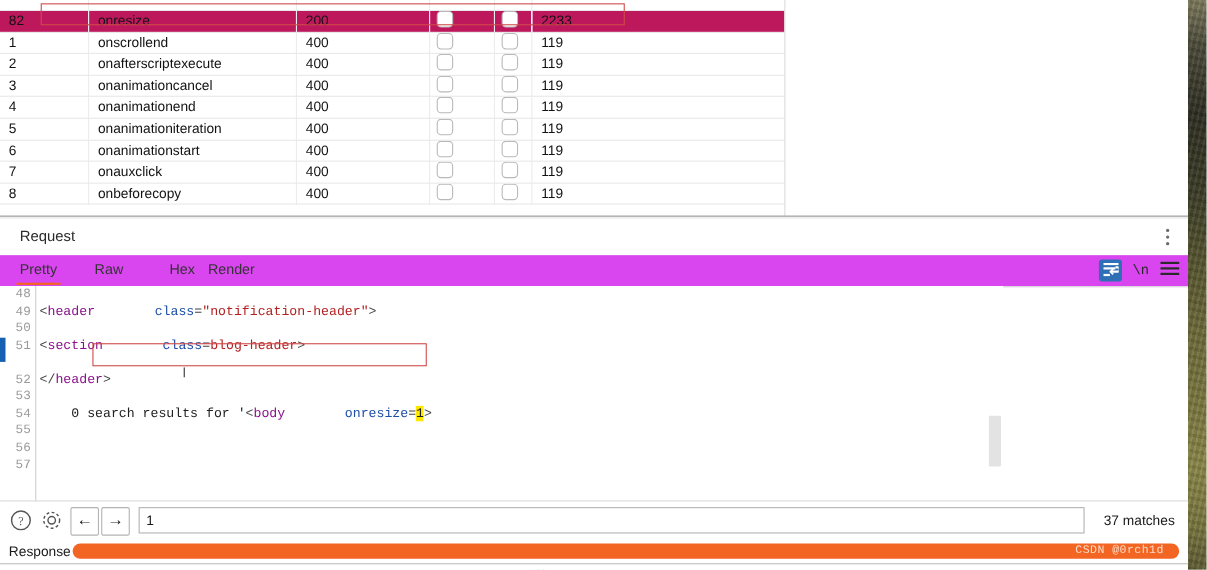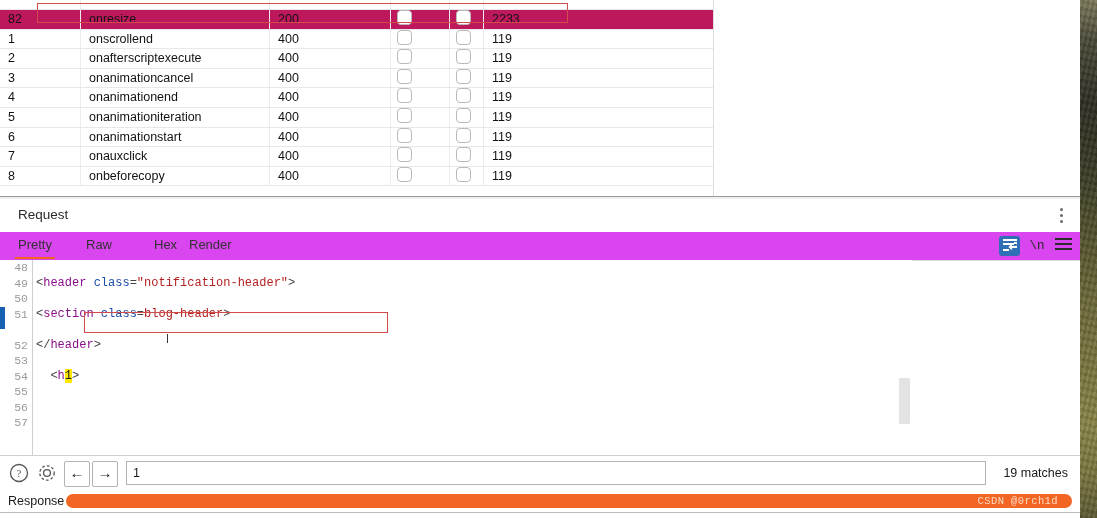--- a/index.html
+++ b/index.html
@@ -129,21 +129,21 @@
     text-align:right;padding-right:4px;height:15.5px;line-height:15.5px;
   }
   #blue-mark{position:absolute;left:0;top:47px;width:5px;height:22px;background:#1560b0;}
   #codearea{
     position:absolute;left:36px;top:0;right:0;height:196px;
     font-family:"Liberation Mono", monospace;font-size:12px;
     line-height:15.5px;white-space:pre;color:#202020;
   }
   #codearea .ln-row{height:15.5px;}
   .tg{color:#8a0f8a;}
-  .at{color:#1d4ea8;}
+  .at{color:#1d4ea8;margin-left:47px;}
   .vl{color:#b32020;}
   .pn{color:#444;}
   .txt{color:#202020;}
   .hl{background:#ffe800;}
   #hl-box{
     position:absolute;left:84px;top:52px;width:304px;height:21px;
     border:1px solid #d24a4a;box-sizing:border-box;pointer-events:none;
   }
   #caret{position:absolute;left:167px;top:74px;width:1px;height:9px;background:#333;}
   #code-scroll{
@@ -350,21 +350,21 @@
         <div class="ln">54</div>
         <div class="ln">55</div>
         <div class="ln">56</div>
         <div class="ln">57</div>
       </div>
     <div id="blue-mark"></div>
     <div id="codearea">
 <div class="ln-row"><span class="pn">&lt;</span><span class="tg">header</span> <span class="at">class</span><span class="pn">=</span><span class="vl">"notification-header"</span><span class="pn">&gt;</span></div>
 <div class="ln-row"><span class="pn">&lt;</span><span class="tg">section</span> <span class="at">class</span><span class="pn">=</span><span class="vl">blog-header</span><span class="pn">&gt;</span></div>
 <div class="ln-row"><span class="pn">&lt;/</span><span class="tg">header</span><span class="pn">&gt;</span></div>
-<div class="ln-row">  <span class="pn">&lt;</span><span class="tg">h</span><span class="hl">1</span><span class="pn">&gt;</span></div>
+<div class="ln-row">    <span class="txt">0 search results for '</span><span class="pn">&lt;</span><span class="tg">body</span> <span class="at">onresize</span><span class="pn">=</span><span class="hl">1</span><span class="pn">&gt;</span></div>
 <div class="ln-row"></div>
 
 
 
 
 
 
 
 
     </div>
@@ -385,21 +385,21 @@
       <svg width="22" height="22" viewBox="0 0 22 22">
         <g stroke="#555" stroke-width="1.3" fill="none">
           <circle cx="11" cy="11" r="3.4"></circle>
           <circle cx="11" cy="11" r="7.2" stroke-dasharray="2.6 2.2"></circle>
         </g>
       </svg>
     </div>
     <div class="nav-btn" id="prev-btn">←</div>
     <div class="nav-btn" id="next-btn">→</div>
     <input id="find-input" type="text" value="1" style="">
-    <div id="matches">19 matches</div>
+    <div id="matches">37 matches</div>
   </div>
 
   <div id="statusbar">
     <div id="status-label">Response</div>
     <div id="progress">
       <div id="watermark">CSDN @0rch1d</div>
     </div>
   </div>
   <div id="app-bottom-edge"></div>
 </div>

